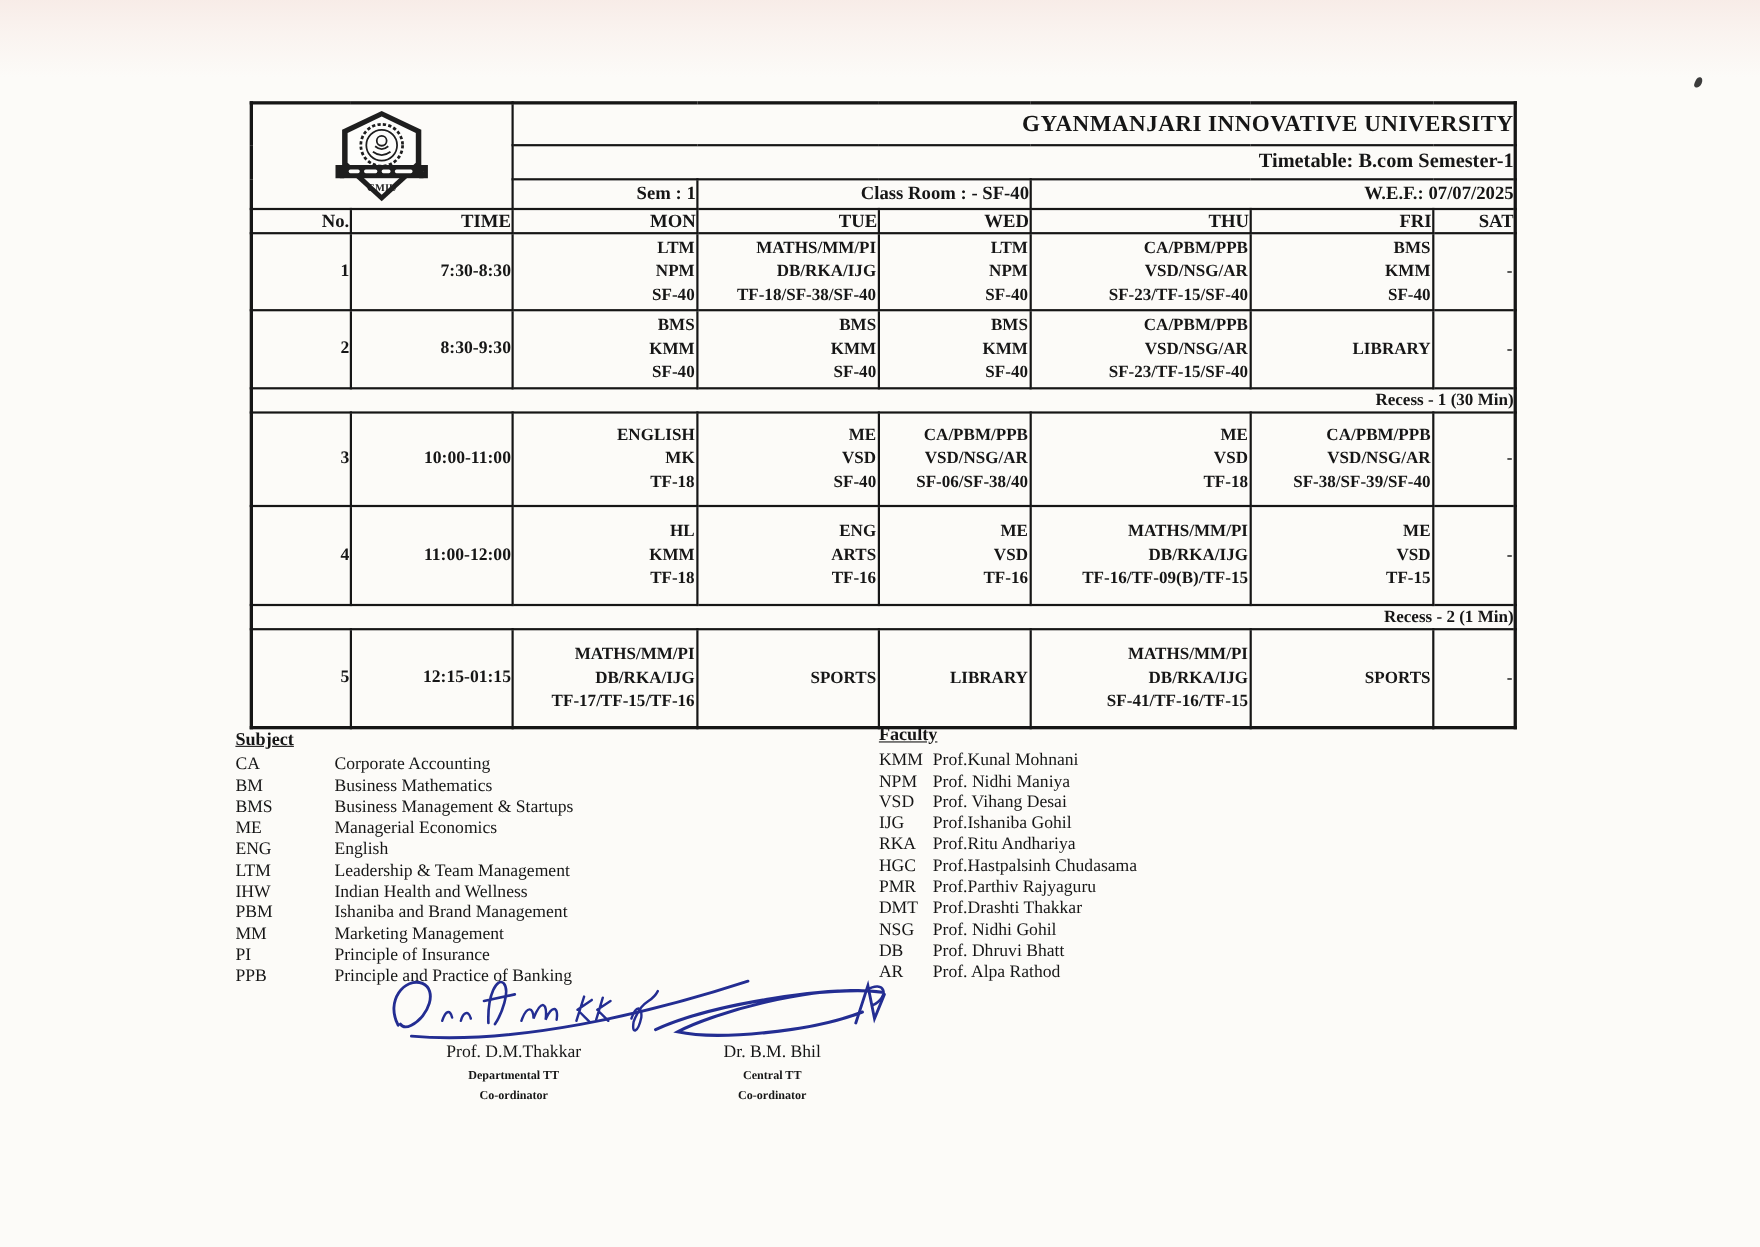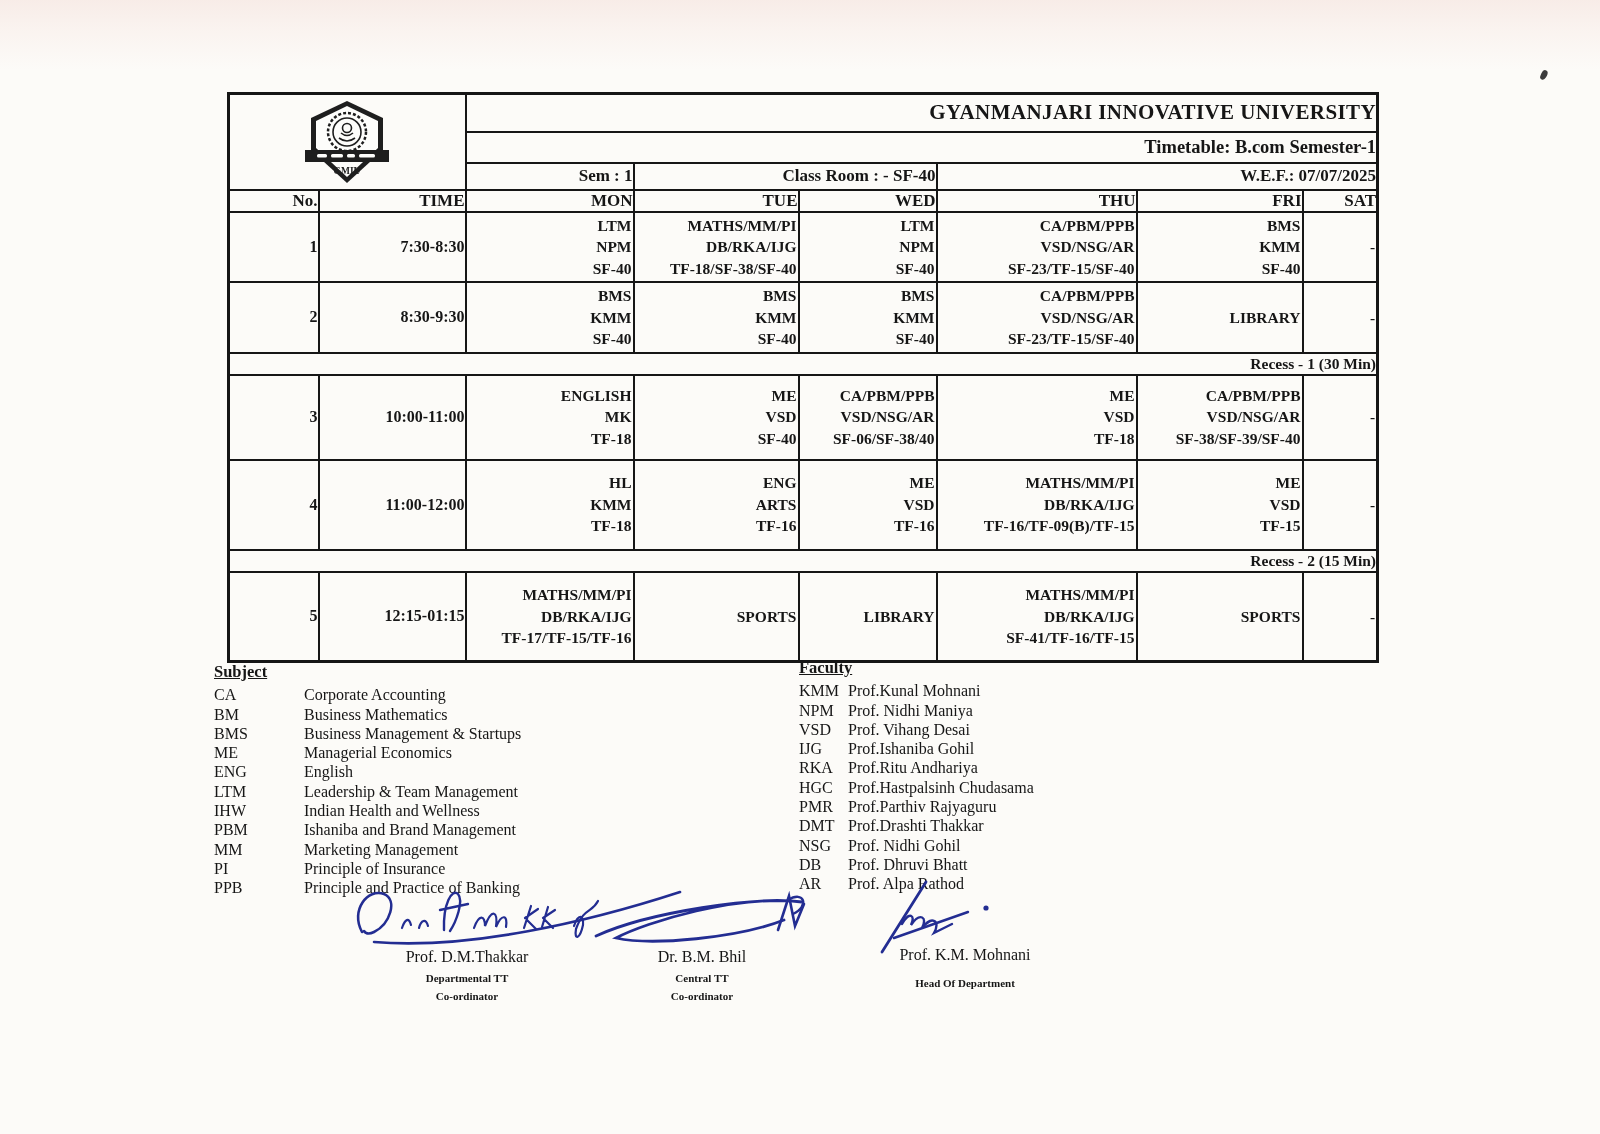--- a/index.html
+++ b/index.html
@@ -284,21 +284,21 @@
           <td class="cell-slot">
             <div class="slot-line">ME</div>
             <div class="slot-line">VSD</div>
             <div class="slot-line">TF-15</div>
           </td>
           <td class="cell-slot">
             <div class="slot-line">-</div>
           </td>
         </tr>
         <tr>
-          <td colspan="8" class="recess-cell">Recess - 2 (15 Min)</td>
+          <td colspan="8" class="recess-cell">Recess - 2 (1 Min)</td>
         </tr>
         <tr>
           <td class="cell-no">5</td>
           <td class="cell-time">12:15-01:15</td>
           <td class="cell-slot">
             <div class="slot-line">MATHS/MM/PI</div>
             <div class="slot-line">DB/RKA/IJG</div>
             <div class="slot-line">TF-17/TF-15/TF-16</div>
           </td>
           <td class="cell-slot">
@@ -441,24 +441,14 @@
     <svg class="sig-ink" width="250" height="76" viewBox="0 0 250 76">
       <path d="M8,58 C60,34 170,18 214,24 C150,16 58,44 28,60 C64,68 150,60 196,42" stroke-width="2.8"></path>
       <path d="M190,52 l11,-34 l6,30 l9,-22" stroke-width="2.6"></path>
       <path d="M200,22 c16,-10 22,6 5,14" stroke-width="2.4"></path>
     </svg>
     <div class="sig-name">Dr. B.M. Bhil</div>
     <div class="sig-role">Central TT</div>
     <div class="sig-role">Co-ordinator</div>
   </div>
 
-  <div class="sig-block" id="sig3">
-    <svg class="sig-ink" width="160" height="86" viewBox="0 0 160 86">
-      <path d="M14,84 L58,14" stroke-width="2.8"></path>
-      <path d="M34,56 c7,-13 14,-9 9,1 c9,-13 17,-8 11,3 c10,-13 19,-7 12,5 l18,-9" stroke-width="2.4"></path>
-      <path d="M26,70 L100,44" stroke-width="2.4"></path>
-      <circle cx="118" cy="40" r="2.6" fill="#232d92" stroke="none"></circle>
-    </svg>
-    <div class="sig-name">Prof. K.M. Mohnani</div>
-    <div class="sig-role gap">Head Of Department</div>
-  </div>
 
 </div>
 
 </body></html>

